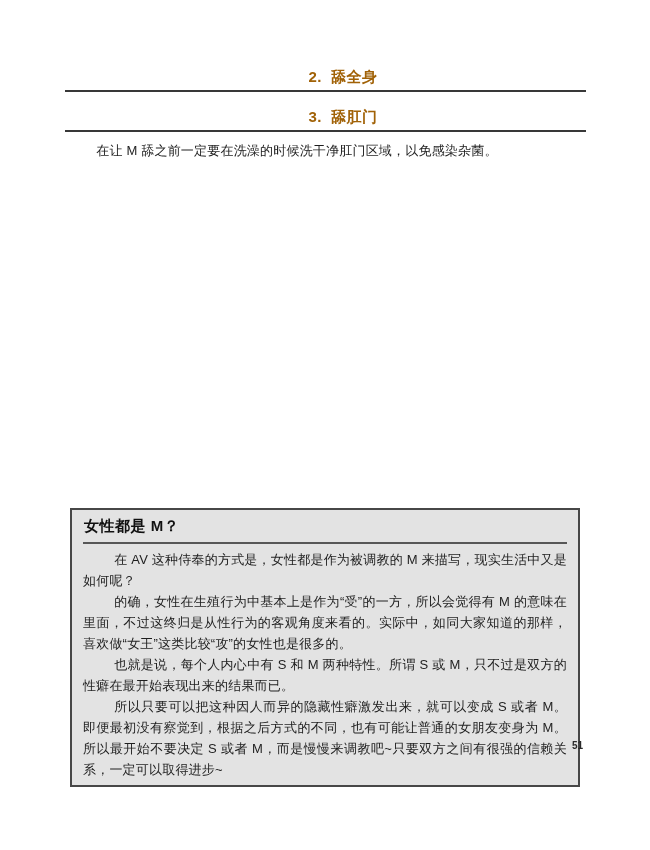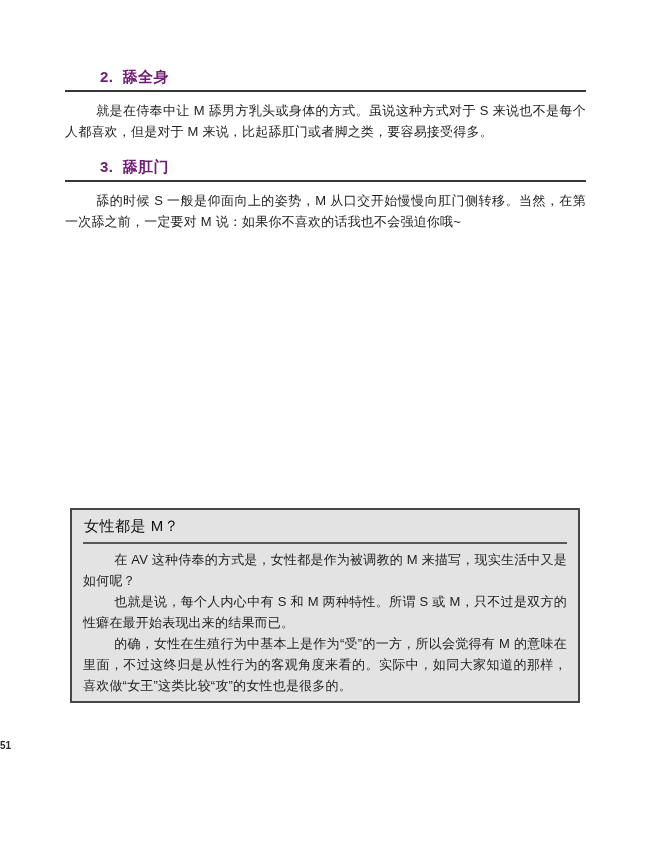--- a/index.html
+++ b/index.html
@@ -20,22 +20,23 @@
     width: 521px;
   }
 
   .sec-heading {
     font-size: 15px;
     font-weight: bold;
     line-height: 18px;
     padding: 0 0 4px 35px;
     border-bottom: 2px solid #383838;
     margin: 0 0 8px 0;
-    color: #701a75;
+    color: #a16207;
     letter-spacing: 0.5px;
+    text-align: center;
   }
   .sec-heading .num { margin-right: 9px; }
   .sec-heading + .body { margin-top: 6px; }
   .sec + .sec { margin-top: 16px; }
 
   p.body {
     font-size: 13px;
     line-height: 21px;
     margin: 0;
     text-indent: 2.4em;
@@ -47,60 +48,61 @@
   .info-box {
     position: absolute;
     left: 70px; top: 508px;
     width: 510px;
     border: 2px solid #474747;
     background: #e3e3e3;
     padding: 7px 11px 5px 11px;
   }
   .info-box-title {
     font-size: 15px;
-    font-weight: normal;
+    font-weight: bold;
     line-height: 18px;
     margin: 0 0 5px 0;
     padding: 0 0 7px 1px;
     border-bottom: 2px solid #575757;
     color: #111111;
     letter-spacing: 0.5px;
   }
   .info-box p.body { line-height: 21px; }
 
   .page-number {
     position: absolute;
     top: 740px; left: 0;
     width: 583px;
+    text-align: right;
     font-size: 10px;
     font-weight: bold;
     color: #2b2b2b;
   }
 </style>
 </head>
 <body>
 
 <div class="page">
 
   <div class="content">
 
     <div class="sec">
       <h2 class="sec-heading"><span class="num">2.</span><span>舔全身</span></h2>
-      <p class="body">就是在侍奉中让 M 舔男方乳头或身体的方式。虽说这种方式对于 S 来说也不是每个人都喜欢，但是对于 M 来说，比起舔肛门或者脚之类，要容易接受得多。</p>
     </div>
 
     <div class="sec">
       <h2 class="sec-heading"><span class="num">3.</span><span>舔肛门</span></h2>
-      <p class="body">舔的时候 S 一般是仰面向上的姿势，M 从口交开始慢慢向肛门侧转移。当然，在第一次舔之前，一定要对 M 说：如果你不喜欢的话我也不会强迫你哦~</p>
+      <p class="body">在让 M 舔之前一定要在洗澡的时候洗干净肛门区域，以免感染杂菌。</p>
     </div>
 
   </div>
 
   <div class="info-box">
     <h3 class="info-box-title">女性都是 M？</h3>
     <p class="body">在 AV 这种侍奉的方式是，女性都是作为被调教的 M 来描写，现实生活中又是如何呢？</p>
+    <p class="body">的确，女性在生殖行为中基本上是作为“受”的一方，所以会觉得有 M 的意味在里面，不过这终归是从性行为的客观角度来看的。实际中，如同大家知道的那样，喜欢做“女王”这类比较“攻”的女性也是很多的。</p>
     <p class="body">也就是说，每个人内心中有 S 和 M 两种特性。所谓 S 或 M，只不过是双方的性癖在最开始表现出来的结果而已。</p>
-    <p class="body">的确，女性在生殖行为中基本上是作为“受”的一方，所以会觉得有 M 的意味在里面，不过这终归是从性行为的客观角度来看的。实际中，如同大家知道的那样，喜欢做“女王”这类比较“攻”的女性也是很多的。</p>
+    <p class="body">所以只要可以把这种因人而异的隐藏性癖激发出来，就可以变成 S 或者 M。即便最初没有察觉到，根据之后方式的不同，也有可能让普通的女朋友变身为 M。所以最开始不要决定 S 或者 M，而是慢慢来调教吧~只要双方之间有很强的信赖关系，一定可以取得进步~</p>
   </div>
 
   <div class="page-number">51</div>
 
 </div>
 
 </body></html>

